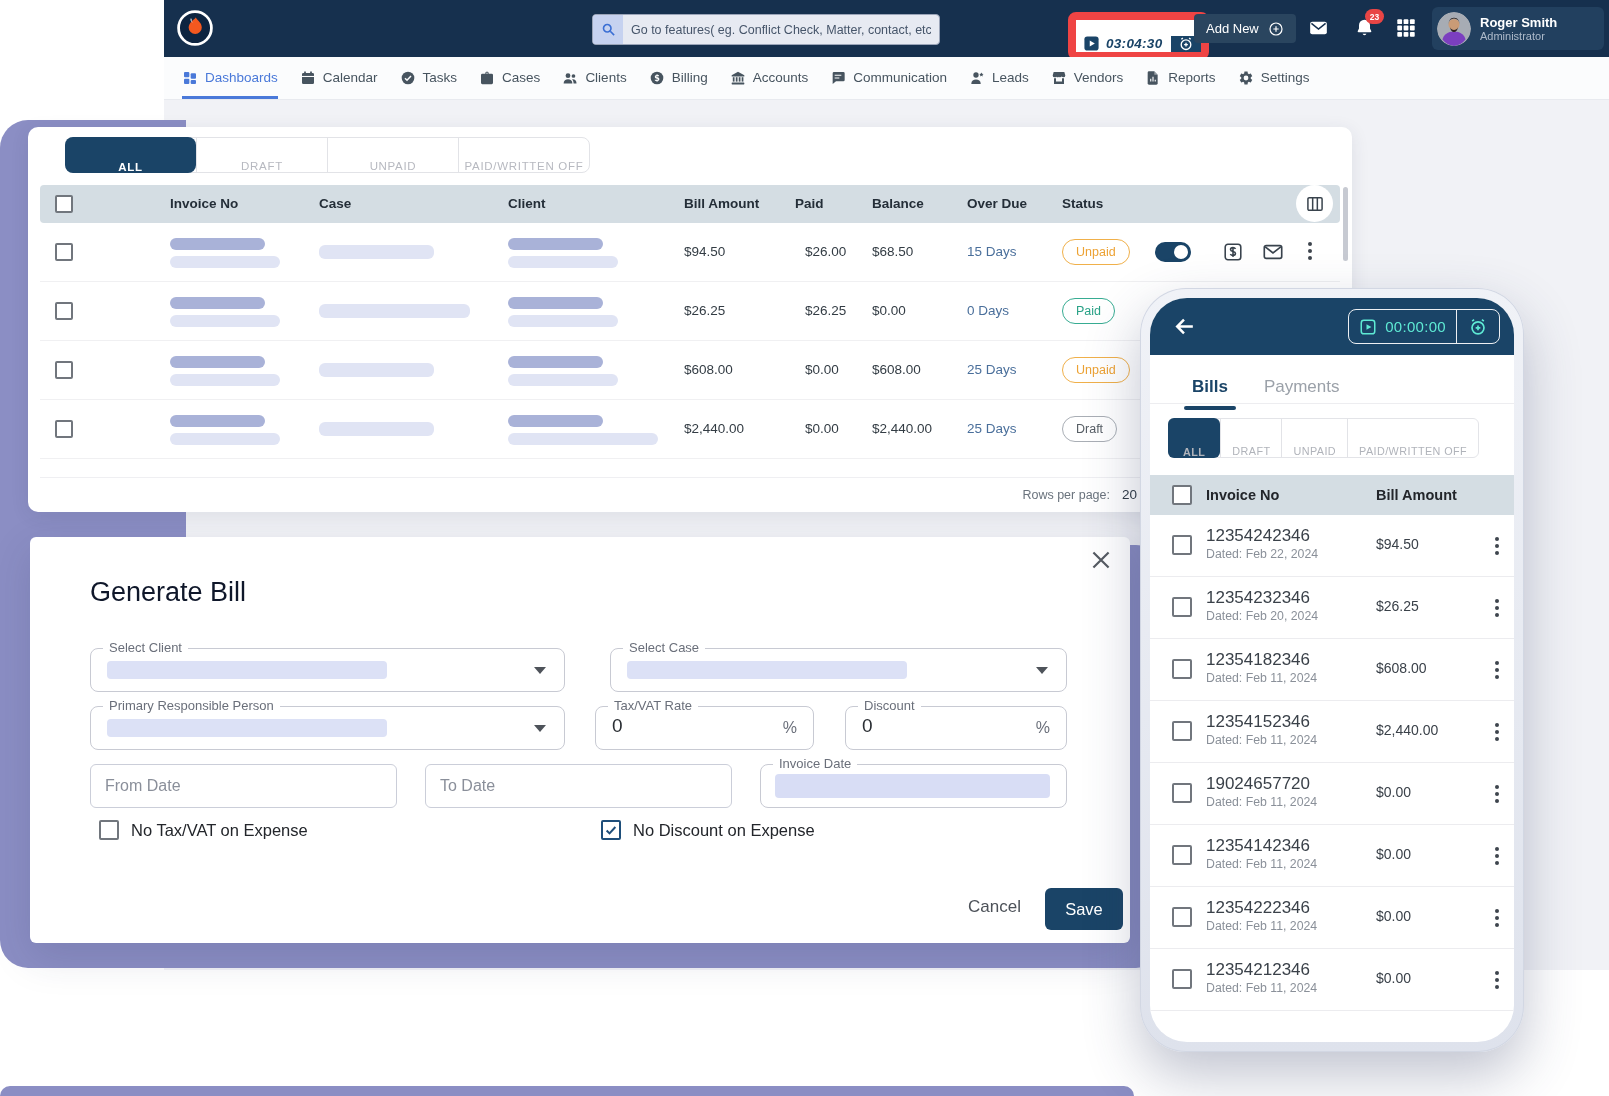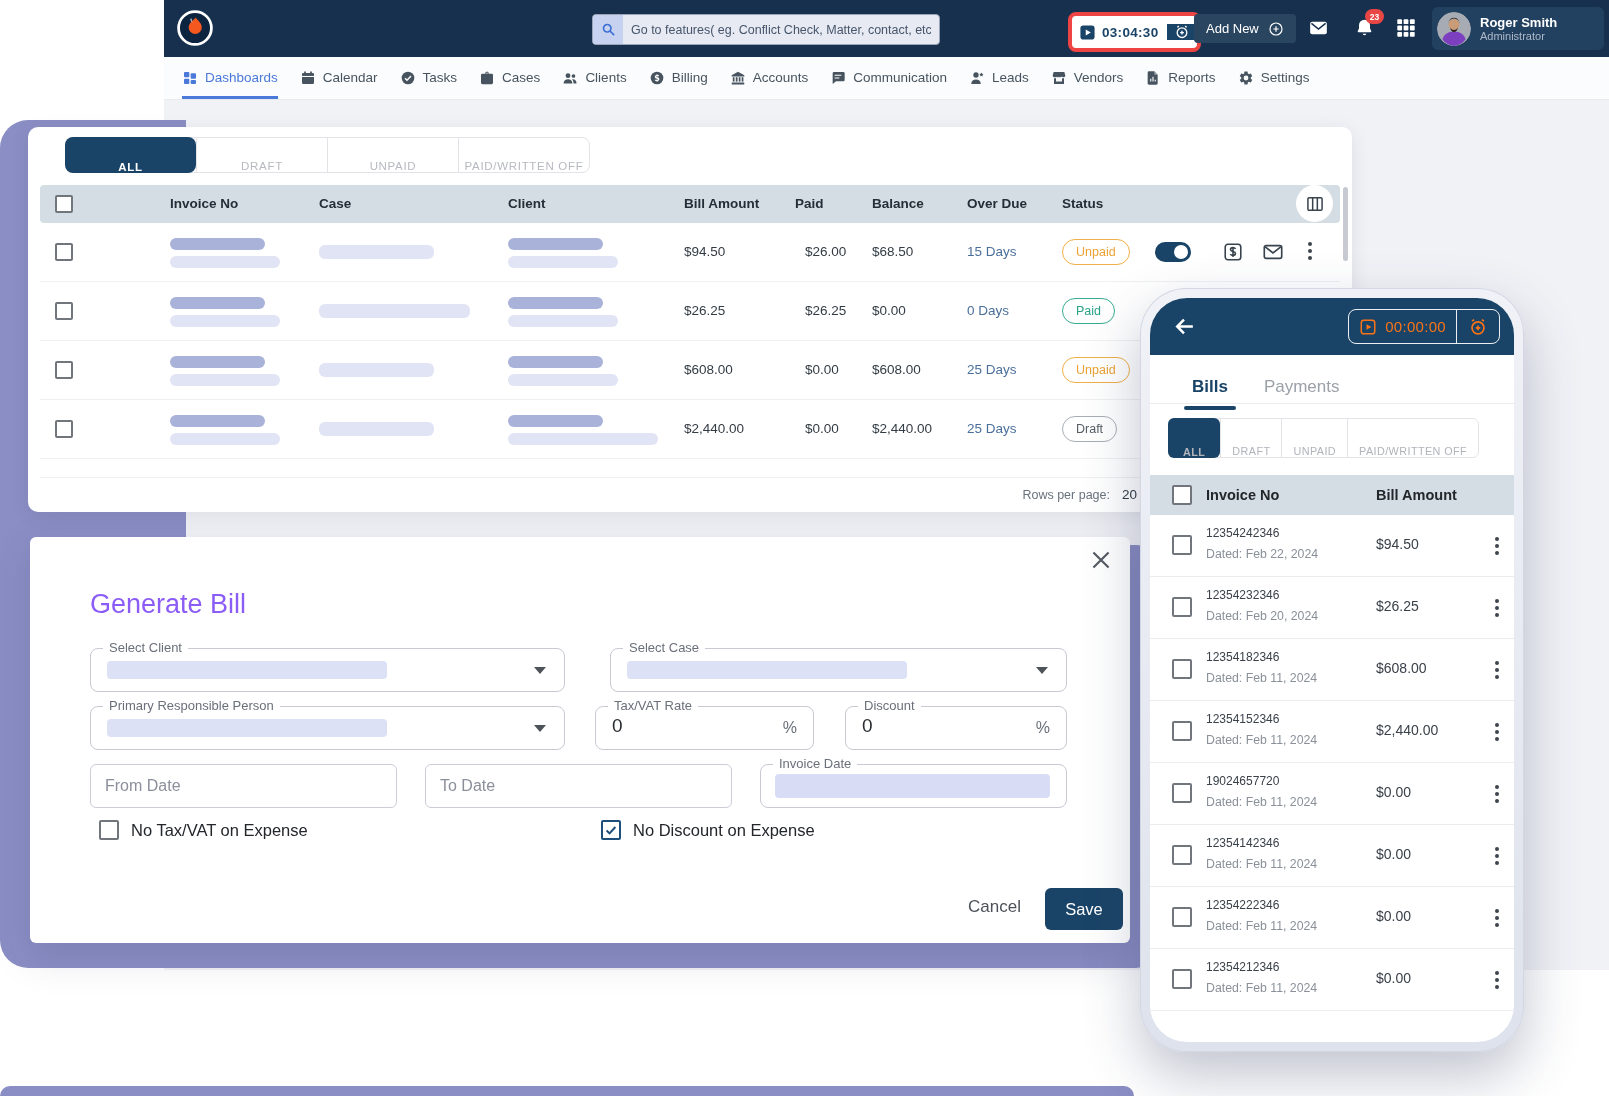--- a/index.html
+++ b/index.html
@@ -11,22 +11,22 @@
   
   .topbar{position:absolute;left:164px;top:0;right:0;height:57px;background:var(--topbar-bg,#16304E);}
   .logo{position:absolute;left:13px;top:10px;width:36px;height:36px;}
   .searchwrap{position:absolute;left:428px;top:14px;width:346px;height:29px;background:#E7EAF2;
         border:1px solid #9AA4B8;border-radius:4px;display:flex;align-items:center;overflow:hidden;}
   .searchico{width:30px;height:100%;background:#C6D2F0;display:flex;align-items:center;justify-content:center;color:#3B6FD4;flex:0 0 auto;}
   .searchico .ic{width:15px;height:15px;}
   .searchwrap input{border:0;outline:0;background:transparent;flex:1;font-size:12.5px;color:#3C4A5C;
         font-family:"Liberation Sans",sans-serif;padding:0 8px;}
   .searchwrap input::placeholder{color:#46556A;opacity:1;}
-  .timer{position:absolute;left:904px;top:12px;height:32px;border:4px solid #ef4444;border-radius:8px;
-        display:flex;align-items:center;overflow:hidden;background:#fff;}
+  .timer{position:absolute;left:904px;top:12px;height:32px;border:8px solid #ef4444;border-radius:8px;
+        display:flex;align-items:flex-end;overflow:hidden;background:#fff;font-style:italic;}
   .timer .tleft{display:flex;align-items:center;gap:6px;background:#fff;padding:0 9px 0 7px;}
   .timer .tleft .ic{width:17px;height:17px;color:var(--primary-navy,#1A4467);}
   .timer .tval{font-size:13.5px;font-weight:bold;color:var(--primary-navy,#1A4467);letter-spacing:.3px;}
   .timer .tright{width:30px;background:var(--primary-navy,#1A4467);display:flex;align-items:center;justify-content:center;color:#fff;}
   .timer .tright .ic{width:16px;height:16px;}
   .addnew{position:absolute;left:1030px;top:14px;height:29px;padding:0 12px;background:#2A455F;border-radius:4px;
         display:flex;align-items:center;gap:9px;color:#fff;font-size:13px;cursor:pointer;}
   .addnew .ic{width:16px;height:16px;}
   .tbicon{position:absolute;color:#fff;cursor:pointer;}
   .tb-mail{left:1143px;top:18px;width:23px;height:20px;}
@@ -98,21 +98,21 @@
   .kebab i{width:4px;height:4px;border-radius:50%;background:#3E454D;}
   .rkebab{position:absolute;left:1268px;top:19px;}
   .tfoot{position:absolute;left:12px;width:1300px;bottom:0;height:34px;border-top:1px solid #EFEFF2;}
   .rpp-label{position:absolute;left:880px;top:10px;width:190px;text-align:right;font-size:12.5px;color:#6A737D;}
   .rpp-value{position:absolute;left:1082px;top:9px;font-size:13.5px;color:#2F3A44;cursor:pointer;}
 
   
   .modal{position:absolute;left:30px;top:537px;width:1100px;height:406px;background:#fff;border-radius:6px;
         box-shadow:0 14px 40px rgba(40,50,90,.15);}
   .mclose{position:absolute;right:16px;top:10px;width:26px;height:26px;color:#565B62;cursor:pointer;}
-  .mtitle{position:absolute;left:60px;top:40px;font-size:27px;color:#8b5cf6;margin-top:12px;}
+  .mtitle{position:absolute;left:60px;top:40px;font-size:27px;color:#0f172a;}
   .ofield{position:absolute;height:44px;border:1.5px solid #C8CAD3;border-radius:8px;box-sizing:border-box;background:#fff;}
   .flabel{position:absolute;left:12px;top:-9px;background:#fff;padding:0 6px;font-size:13px;color:#6A6F7A;white-space:nowrap;}
   .skbar{position:absolute;left:16px;top:12px;height:18px;width:280px;background:#DCE1F6;border-radius:4px;}
   .caret{position:absolute;right:18px;top:18px;width:0;height:0;border-left:6px solid transparent;border-right:6px solid transparent;
         border-top:7px solid #4E535A;cursor:pointer;}
   .f-client{left:60px;top:111px;width:475px;} .f-case{left:580px;top:111px;width:457px;}
   .f-prp{left:60px;top:169px;width:475px;}
   .f-tax{left:565px;top:169px;width:219px;} .f-disc{left:815px;top:169px;width:222px;}
   .numin{position:absolute;left:14px;top:7px;width:110px;border:0;outline:0;font-size:19px;color:#2A2E33;
         font-family:"Liberation Sans",sans-serif;background:transparent;}
@@ -135,40 +135,40 @@
   .msave{position:absolute;left:1015px;top:351px;width:78px;height:42px;background:var(--primary-navy,#1A4467);color:#fff;
         border-radius:6px;font-size:16.5px;display:flex;align-items:center;justify-content:center;cursor:pointer;}
 
   
   .phone{position:absolute;left:1140px;top:288px;width:384px;height:764px;border-radius:46px;
         background:linear-gradient(180deg,#F0F2F7,#DEE2EC);box-shadow:0 24px 55px rgba(50,60,100,.30), inset 0 0 0 1px #D2D7E3;}
   .pscreen{position:absolute;left:10px;top:10px;width:364px;height:744px;border-radius:37px;background:#fff;overflow:hidden;}
   .phead{height:57px;background:var(--primary-navy,#1A4467);position:relative;}
   .pback{position:absolute;left:22px;top:16px;width:25px;height:25px;color:#fff;cursor:pointer;}
   .ptimer{position:absolute;right:14px;top:11px;height:35px;border:1.5px solid rgba(255,255,255,.92);border-radius:8px;
-        display:flex;align-items:stretch;color:#f97316;box-sizing:border-box;}
+        display:flex;align-items:stretch;color:#5eead4;box-sizing:border-box;}
   .ptimer .pt-l{display:flex;align-items:center;gap:8px;padding:0 10px;}
   .ptimer .pt-l .ic{width:18px;height:18px;}
   .ptimer .pt-val{font-size:15px;letter-spacing:.3px;}
   .ptimer .pt-r{width:42px;border-left:1.5px solid rgba(255,255,255,.92);display:flex;align-items:center;justify-content:center;}
   .ptimer .pt-r .ic{width:20px;height:20px;}
   .ptabs{height:49px;display:flex;align-items:center;padding-left:42px;gap:36px;border-bottom:1px solid #EDEDF0;box-sizing:border-box;}
   .ptab{font-size:17px;color:#9BA1A9;position:relative;cursor:pointer;margin-top:16px;}
   .ptab.active{color:var(--primary-navy,#1A4467);font-weight:bold;}
   .ptab.active::after{content:"";position:absolute;left:-8px;right:-8px;bottom:-13px;height:4px;background:var(--primary-navy,#1A4467);border-radius:2px;}
   .pseg{margin:14px 0 0 18px;display:inline-flex;border:1px solid #E3E4E8;border-radius:6px;background:#fff;}
   .pseg .st{width:auto;height:38px;padding:0 11px;font-size:10.8px;letter-spacing:.04em;color:#B0B3BA;}
   .pseg .st.active{padding:0 15px;height:40px;border-radius:6px;}
   .plisthead{margin-top:15px;height:40px;background:var(--header-bg,#D4DDE3);position:relative;}
   .plisthead .hcol{position:absolute;top:0;height:40px;line-height:40px;font-size:14.5px;font-weight:bold;color:#23262B;}
   .plisthead .pcb{position:absolute;left:22px;top:10px;}
   .plist{position:relative;}
   .prow{position:relative;height:61px;border-bottom:1px solid #ECECEF;}
   .prow .pcb{position:absolute;left:22px;top:20px;}
-  .pinv{position:absolute;left:56px;top:11px;font-size:12px;color:#3A4149;}
+  .pinv{position:absolute;left:56px;top:11px;font-size:17px;color:#3A4149;}
   .pdate{position:absolute;left:56px;top:32px;font-size:12.3px;color:#8A9099;}
   .pamt{position:absolute;left:226px;top:21px;font-size:14px;color:#3A4149;}
   .pkebab{position:absolute;right:15px;top:22px;}
 </style>
 </head>
 <body>
 
 <div class="stage">
 
   <div class="appbg"></div>

